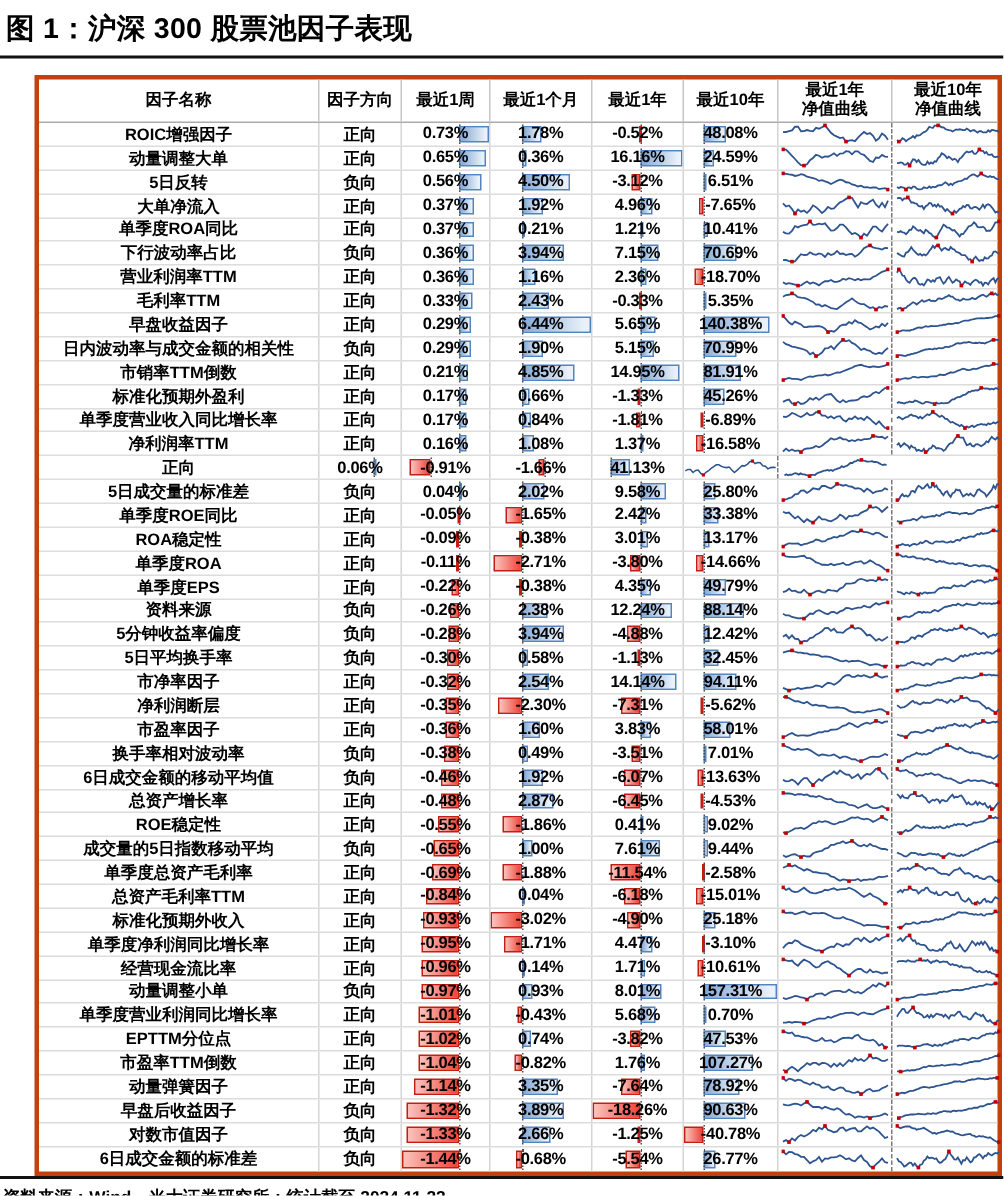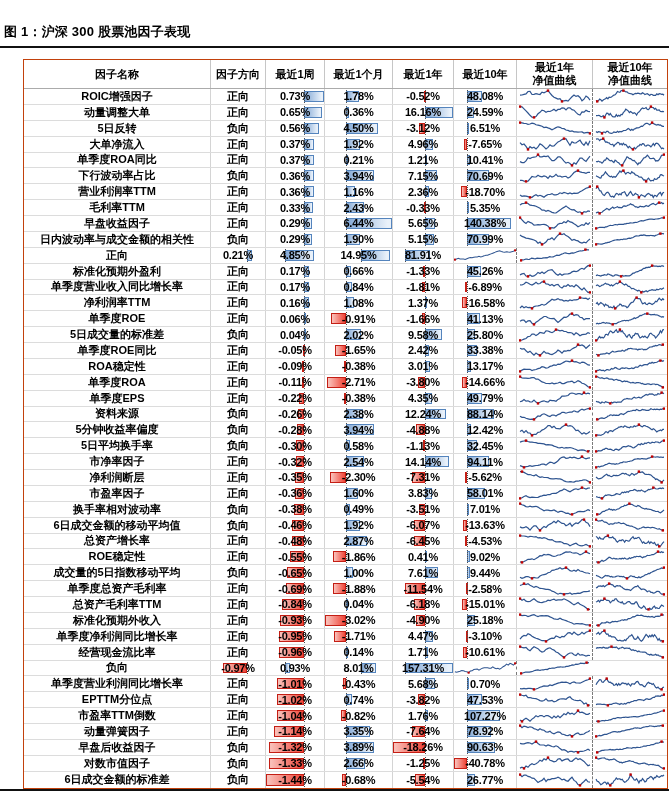--- a/index.html
+++ b/index.html
@@ -1,18 +1,18 @@
 <!DOCTYPE html>
 <html><head>
 <meta charset="utf-8">
 <style>
   html,body{margin:0;padding:0;background:#fff;}
   body{width:669px;height:797px;overflow:hidden;font-family:"Liberation Sans","DejaVu Sans",sans-serif;color:#000;}
-  .title{font-size:13px;font-weight:bold;padding:6px 4px 5px 4px;border-bottom:2px solid #111;letter-spacing:0.2px;margin-top:17px;}
-  .tablewrap{margin:11px 1px 0 23px;width:645px;border:1px solid #c2410c;box-sizing:border-box;}
+  .title{font-size:19px;font-weight:bold;padding:6px 4px 5px 4px;border-bottom:2px solid #111;letter-spacing:0.2px;}
+  .tablewrap{margin:11px 1px 0 23px;width:645px;border:3px solid #c2410c;box-sizing:border-box;}
   .thead,.tr{display:grid;grid-template-columns:187px 55px 59px 68px 61px 63px 76px 74px;}
   .thead{height:28px;border-bottom:1px solid #ababab;}
   .th{display:flex;align-items:center;justify-content:center;text-align:center;font-weight:bold;font-size:11px;line-height:1.15;white-space:pre-line;border-right:1px solid #c6c6c6;box-sizing:border-box;}
   .th:last-child{border-right:none;}
   .tr{height:15.886px;border-bottom:1px solid #dcdcdc;box-sizing:border-box;font-weight:bold;}
   .tr:last-child{border-bottom:none;}
   .td{position:relative;display:flex;align-items:center;justify-content:center;font-size:11px;border-right:1px solid #d4d4d4;box-sizing:border-box;overflow:hidden;}
   .td:last-child{border-right:none;}
   .td.s1{border-right:1px dashed #7a7a7a;}
   .td.name,.td.dir{white-space:nowrap;}
@@ -428,20 +428,21 @@
     <div class="td spark s10">
             <svg width="70" height="14" viewBox="0 0 70 14">
               <polyline points="1.0,12.4 2.2,11.8 3.4,11.8 4.6,12.0 5.8,12.2 7.0,12.2 8.2,11.6 9.4,11.5 10.5,10.9 11.7,10.9 12.9,10.4 14.1,10.3 15.3,9.7 16.5,9.3 17.7,8.8 18.9,8.4 20.1,8.0 21.3,7.9 22.5,7.6 23.7,7.8 24.9,7.9 26.1,7.3 27.2,7.7 28.4,7.1 29.6,7.1 30.8,7.2 32.0,6.9 33.2,6.3 34.4,6.2 35.6,6.4 36.8,5.8 38.0,5.5 39.2,4.8 40.4,4.1 41.6,3.8 42.8,4.0 43.9,3.9 45.1,3.4 46.3,3.2 47.5,3.4 48.7,2.9 49.9,3.2 51.1,3.6 52.3,3.7 53.5,3.5 54.7,3.7 55.9,3.3 57.1,3.7 58.3,3.6 59.5,4.0 60.6,3.4 61.8,3.0 63.0,2.5 64.2,1.8 65.4,1.6 66.6,1.6 67.8,1.6 69.0,1.9" fill="none" stroke="#2e5490" stroke-width="1.2"></polyline>
               <rect x="64.2" y="0.4" width="2.4" height="2.4" fill="#c00000"></rect>
               <rect x="-0.2" y="11.2" width="2.4" height="2.4" fill="#c00000"></rect>
             </svg>
           </div>
   </div>
 
   <div class="tr">
+    <div class="td name">市销率TTM倒数</div>
     <div class="td dir">正向</div>
     <div class="td num">
             <div class="bar pos" style="left: 66.36%; width: 9.68%;"></div>
             <div class="axis" style="left: 66.36%;"></div>
             <span class="val">0.21%</span>
           </div>
     <div class="td num">
             <div class="bar pos" style="left: 31.92%; width: 51.27%;"></div>
             <div class="axis" style="left: 31.92%;"></div>
             <span class="val">4.85%</span>
@@ -583,21 +584,20 @@
     <div class="td spark s10">
             <svg width="70" height="14" viewBox="0 0 70 14">
               <polyline points="1.0,7.8 2.2,6.5 3.4,8.8 4.6,7.7 5.8,6.5 7.0,7.5 8.2,8.1 9.4,10.0 10.5,8.1 11.7,9.2 12.9,9.4 14.1,11.5 15.3,10.9 16.5,11.4 17.7,11.8 18.9,10.2 20.1,12.4 21.3,11.9 22.5,10.0 23.7,9.8 24.9,8.0 26.1,8.6 27.2,10.0 28.4,9.7 29.6,10.0 30.8,10.3 32.0,11.6 33.2,10.8 34.4,8.9 35.6,7.3 36.8,6.4 38.0,6.3 39.2,4.4 40.4,2.5 41.6,1.6 42.8,2.6 43.9,2.7 45.1,2.8 46.3,5.4 47.5,7.8 48.7,7.4 49.9,6.6 51.1,8.3 52.3,8.6 53.5,7.3 54.7,7.1 55.9,7.7 57.1,8.5 58.3,7.7 59.5,6.9 60.6,5.2 61.8,5.8 63.0,3.8 64.2,2.2 65.4,3.4 66.6,4.1 67.8,2.6 69.0,4.0" fill="none" stroke="#2e5490" stroke-width="1.2"></polyline>
               <rect x="40.4" y="0.4" width="2.4" height="2.4" fill="#c00000"></rect>
               <rect x="18.9" y="11.2" width="2.4" height="2.4" fill="#c00000"></rect>
             </svg>
           </div>
   </div>
 
   <div class="tr">
-    <div class="td name">单季度ROE</div>
     <div class="td dir">正向</div>
     <div class="td num">
             <div class="bar pos" style="left: 66.36%; width: 2.76%;"></div>
             <div class="axis" style="left: 66.36%;"></div>
             <span class="val">0.06%</span>
           </div>
     <div class="td num">
             <div class="bar neg" style="left: 9.09%; width: 22.83%;"></div>
             <div class="axis" style="left: 31.92%;"></div>
             <span class="val">-0.91%</span>
@@ -1441,20 +1441,21 @@
     <div class="td spark s10">
             <svg width="70" height="14" viewBox="0 0 70 14">
               <polyline points="1.0,3.5 2.2,2.7 3.4,2.8 4.6,2.6 5.8,2.7 7.0,3.1 8.2,2.2 9.4,2.6 10.5,3.1 11.7,2.9 12.9,3.2 14.1,2.2 15.3,2.2 16.5,1.6 17.7,2.5 18.9,2.2 20.1,2.6 21.3,1.9 22.5,3.0 23.7,4.0 24.9,3.0 26.1,3.0 27.2,2.2 28.4,2.7 29.6,3.6 30.8,3.2 32.0,3.0 33.2,3.3 34.4,3.2 35.6,4.5 36.8,5.3 38.0,4.7 39.2,5.5 40.4,5.3 41.6,5.9 42.8,6.7 43.9,5.9 45.1,6.9 46.3,7.0 47.5,7.1 48.7,7.1 49.9,7.0 51.1,7.8 52.3,9.0 53.5,9.3 54.7,10.1 55.9,9.2 57.1,10.1 58.3,10.2 59.5,10.0 60.6,9.2 61.8,10.3 63.0,9.9 64.2,11.0 65.4,11.1 66.6,11.8 67.8,12.4 69.0,11.7" fill="none" stroke="#2e5490" stroke-width="1.2"></polyline>
               <rect x="15.3" y="0.4" width="2.4" height="2.4" fill="#c00000"></rect>
               <rect x="66.6" y="11.2" width="2.4" height="2.4" fill="#c00000"></rect>
             </svg>
           </div>
   </div>
 
   <div class="tr">
+    <div class="td name">动量调整小单</div>
     <div class="td dir">负向</div>
     <div class="td num">
             <div class="bar neg" style="left: 21.66%; width: 44.7%;"></div>
             <div class="axis" style="left: 66.36%;"></div>
             <span class="val">-0.97%</span>
           </div>
     <div class="td num">
             <div class="bar pos" style="left: 31.92%; width: 9.83%;"></div>
             <div class="axis" style="left: 31.92%;"></div>
             <span class="val">0.93%</span>

